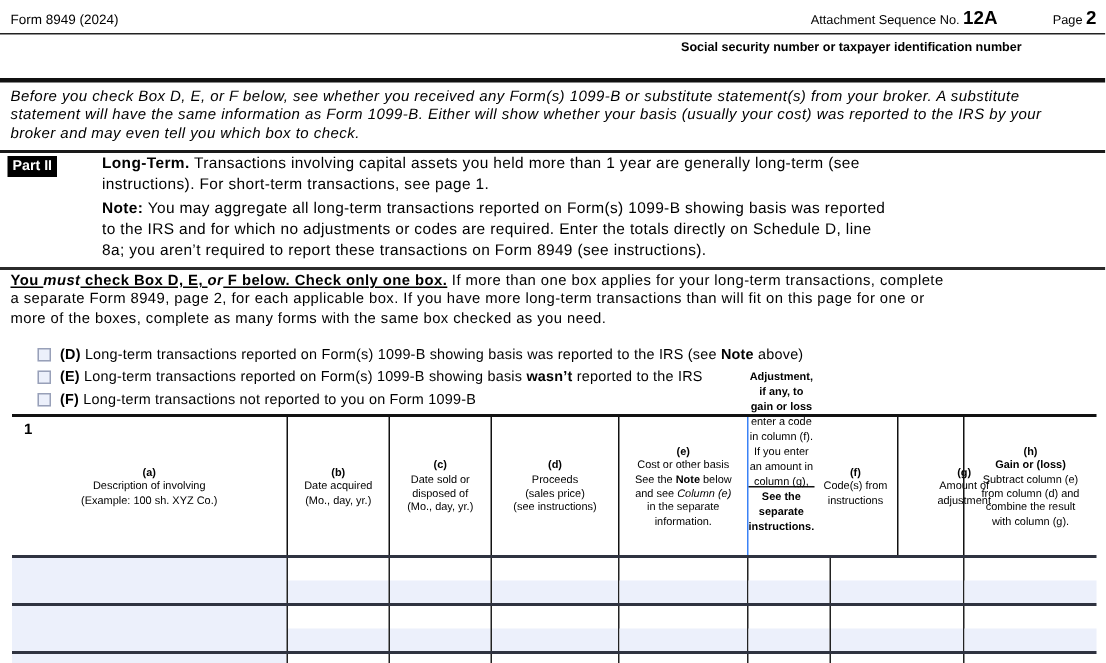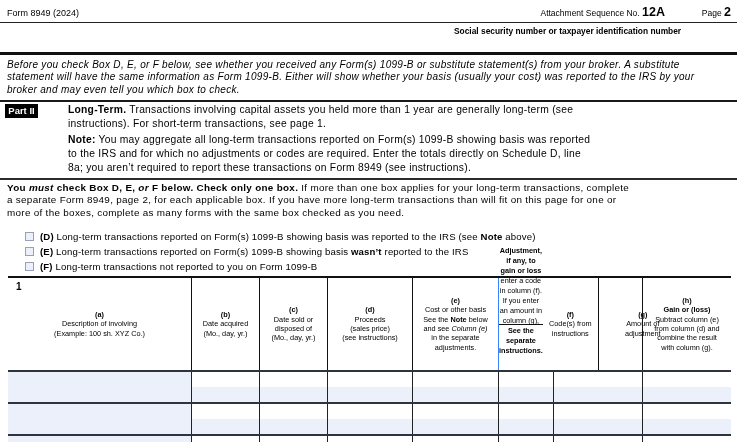--- a/index.html
+++ b/index.html
@@ -30,21 +30,21 @@
   .rule-a { position:absolute; top:100px; left:0; right:0; height:2px; background:#1a1a1a; }
   .rule-b { position:absolute; top:178px; left:0; right:0; height:1.5px; background:#2b2b2b; }
   
   .part2 { position:absolute; top:103px; left:5px; right:4px; }
   .badge { position:absolute; left:0; top:1px; width:33px; height:14px; background:#000; color:#fff;
            font-weight:bold; font-size:9.5px; text-align:center; line-height:14px; }
   .part2-text { margin-left:63px; font-size:10.3px; line-height:14.3px; letter-spacing:0.25px; }
   .part2-note { margin-top:1px; }
   
   .must { position:absolute; top:182px; left:7px; right:4px; font-size:9.9px; line-height:12.4px; letter-spacing:0.3px; }
-  .must .bold { font-weight:bold; }
+  .must .bold { font-weight:bold;text-decoration:underline; }
   .must .bi { font-weight:bold; font-style:italic; }
   
   .checks { position:absolute; top:229px; left:25px; font-size:9.6px; letter-spacing:0.15px; }
   .check-row { display:flex; align-items:center; height:15px; }
   .box { width:9px; height:9px; border:1px solid #98a0b8; background:#ecf0fb; margin-right:6px; flex:none; }
   
   .table { position:absolute; top:276px; left:8px; width:723px; }
   .thead { display:grid; grid-template-columns:183px 68px 68px 85px 86px 144px 89px;
            height:96px; border-top:2px solid #111; border-bottom:2px solid #2f3340; }
   .hcell { border-left:1px solid #111; display:flex; flex-direction:column; justify-content:center;
@@ -150,21 +150,21 @@
         <div>Proceeds</div>
         <div>(sales price)</div>
         <div>(see instructions)</div>
       </div>
       <div class="hcell">
         <div class="hletter">(e)</div>
         <div>Cost or other basis</div>
         <div><span>See the </span><b>Note</b><span> below</span></div>
         <div><span>and see </span><i>Column (e)</i></div>
         <div>in the separate</div>
-        <div>adjustments.</div>
+        <div>information.</div>
       </div>
       <div class="adj">
         <div class="adj-top">
           <div class="adj-title">Adjustment, if any, to gain or loss</div>
           <div>enter a code in column (f).</div>
           <div>If you enter an amount in column (g),</div>
           <div class="adj-bold">See the separate instructions.</div>
         </div>
         <div class="adj-bottom">
           <div class="sub">

